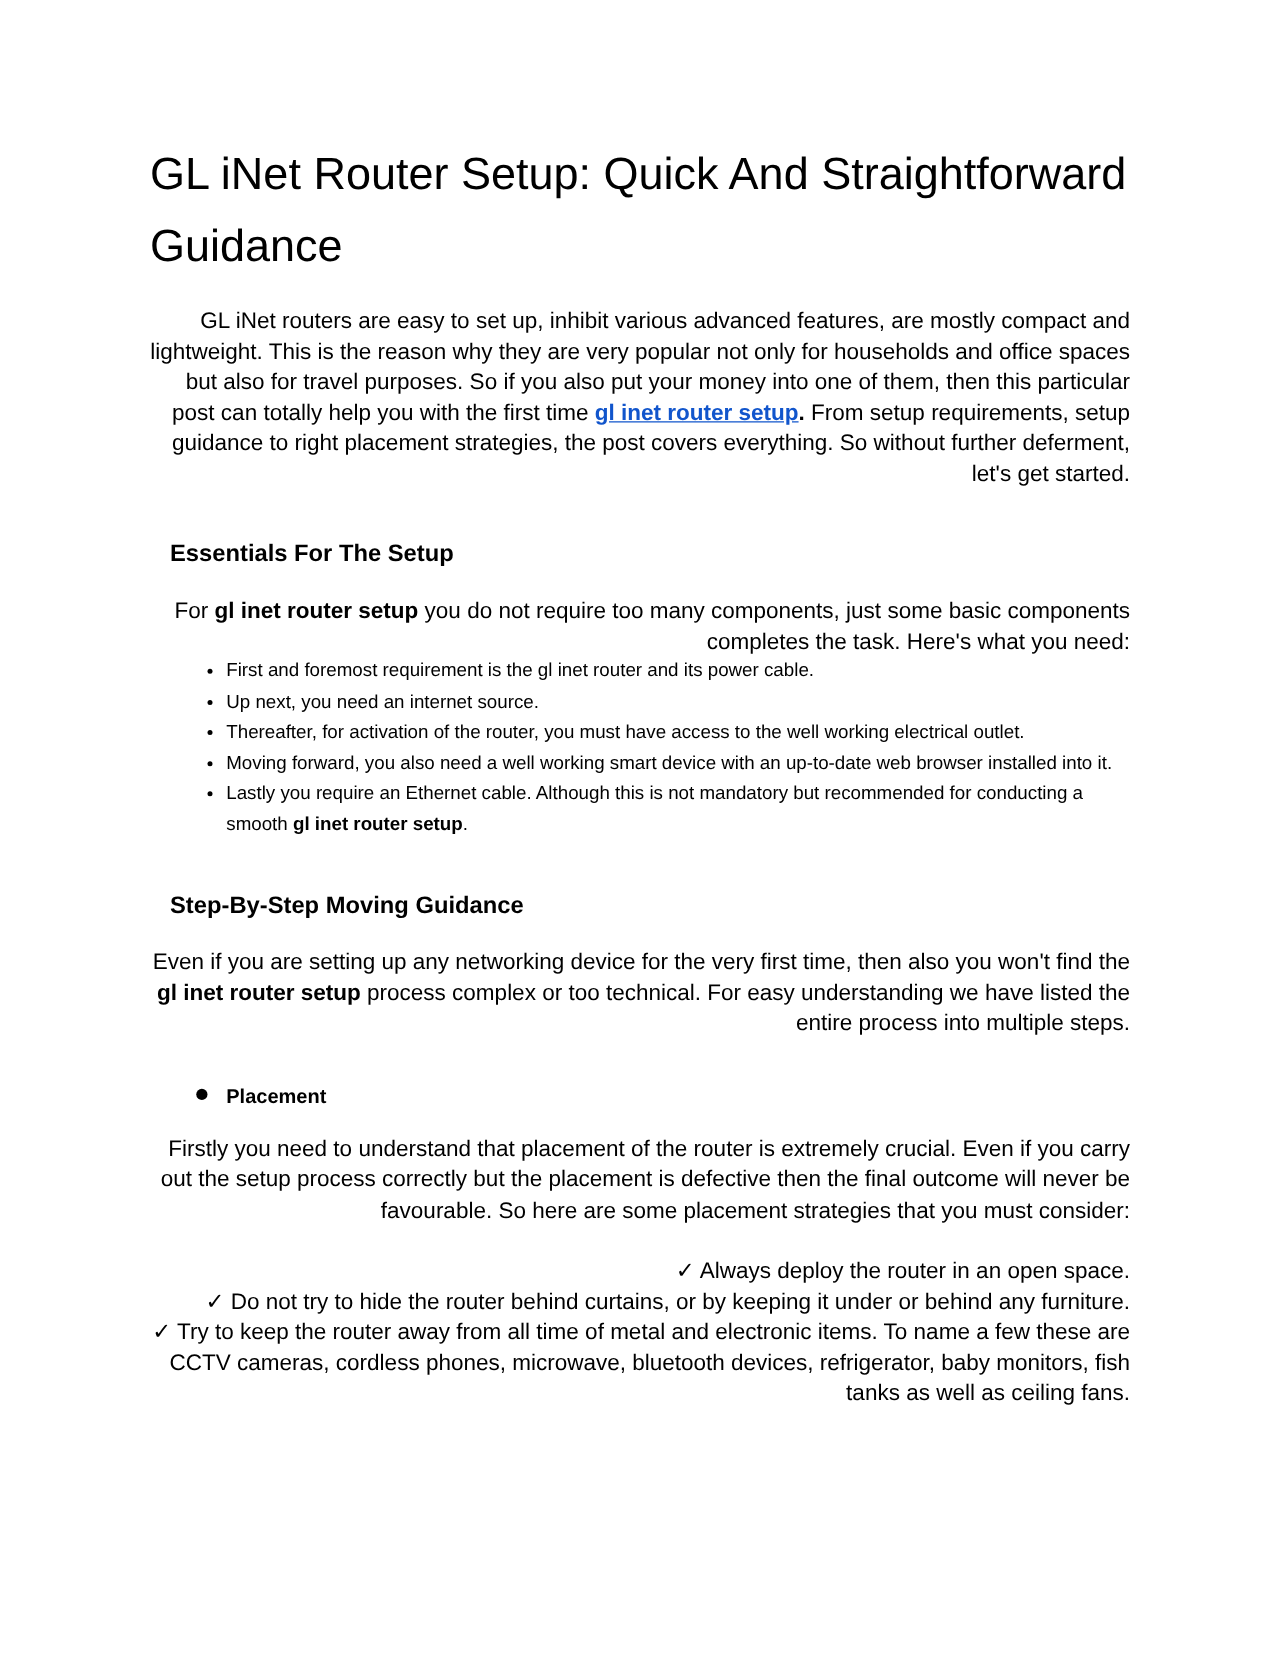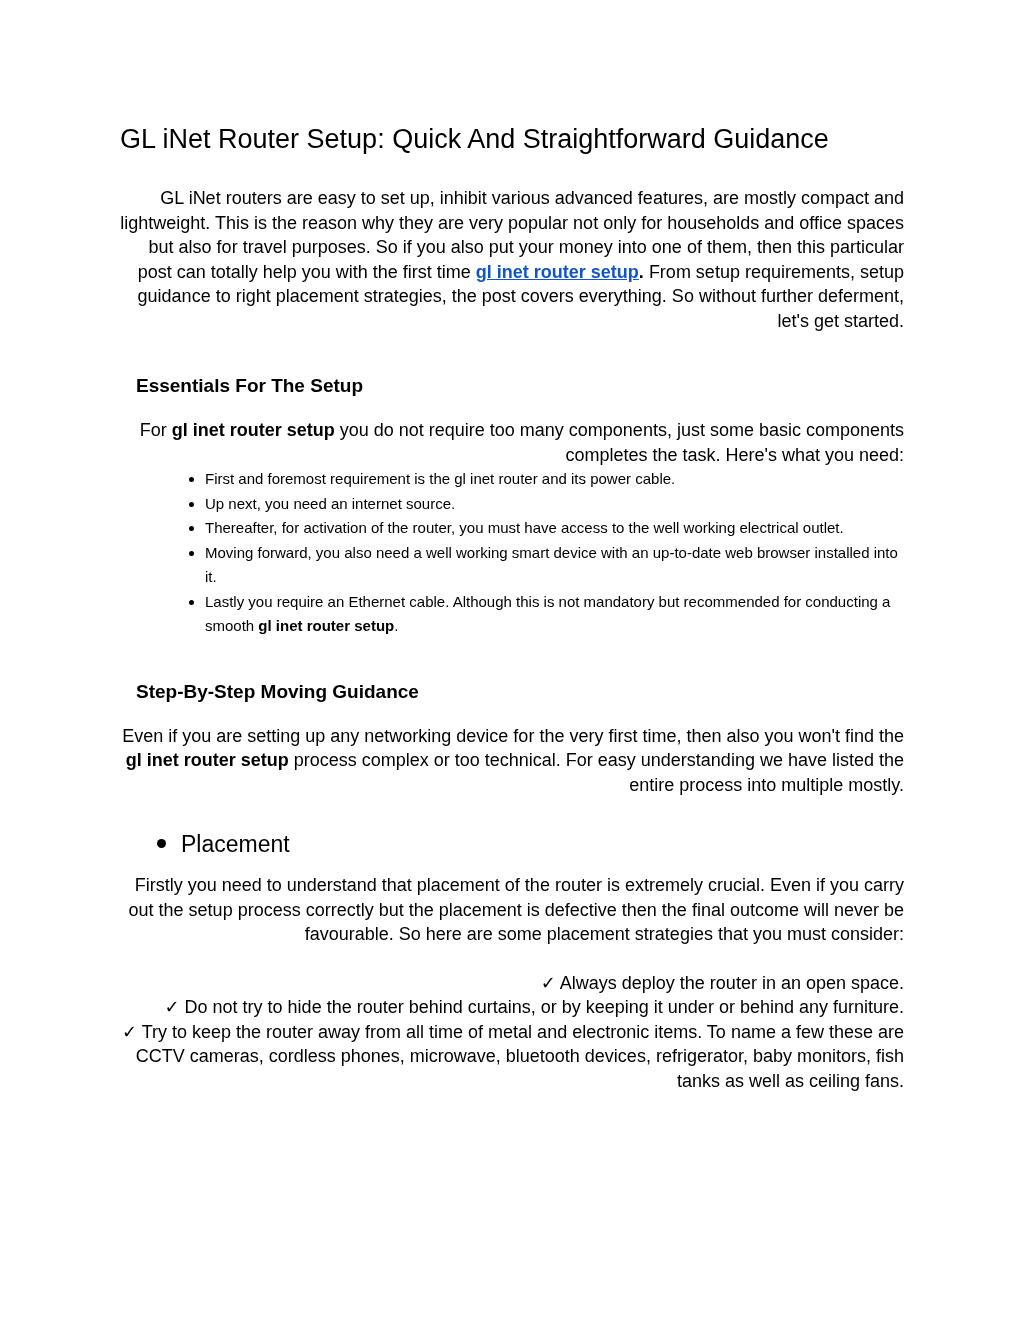--- a/index.html
+++ b/index.html
@@ -11,21 +11,21 @@
     width: 1024px;
     height: 1325px;
     background: #ffffff;
     box-sizing: border-box;
     padding: 110px 120px 0 120px;
     overflow: hidden;
     font-family: "Liberation Sans", sans-serif;
     color: #000000;
   }
   .doc-title {
-    font-size: 27px;
+    font-size: 36px;
     font-weight: 400;
     line-height: 58px;
     margin: 0 0 18px 0;
     letter-spacing: 0;
   }
   p.body-text {
     font-size: 18px;
     line-height: 24.5px;
     margin: 0;
     text-align: right;
@@ -38,27 +38,26 @@
   }
   ul.bullet-list {
     margin: 0;
     padding: 0 0 0 61px;
     list-style: disc outside;
   }
   ul.bullet-list li {
     font-size: 15px;
     line-height: 24.5px;
     padding-left: 0;
-    margin-left: 24px;
   }
   .sub-heading {
     margin: 34px 0 16px 0;
     padding-left: 37px;
-    font-size: 23px;
-    font-weight: 400;
+    font-size: 16px;
+    font-weight: 700;
     line-height: 26px;
   }
   .sub-heading .bullet-dot {
     display: inline-block;
     width: 9px;
     height: 9px;
     border-radius: 50%;
     background: #000000;
     margin-right: 15px;
     vertical-align: middle;
@@ -96,21 +95,21 @@
   <ul class="bullet-list">
     <li><span>First and foremost requirement is the gl inet router and its power cable.</span></li>
     <li><span>Up next, you need an internet source.</span></li>
     <li><span>Thereafter, for activation of the router, you must have access to the well working electrical outlet.</span></li>
     <li><span>Moving forward, you also need a well working smart device with an up-to-date web browser installed into it.</span></li>
     <li><span>Lastly you require an Ethernet cable. Although this is not mandatory but recommended for conducting a smooth </span><span class="seg-bold">gl inet router setup</span><span>.</span></li>
   </ul>
 
   <h2 class="section-heading">Step-By-Step Moving Guidance</h2>
 
-  <p class="body-text"><span>Even if you are setting up any networking device for the very first time, then also you won't find the </span><span class="seg-bold">gl inet router setup</span><span> process complex or too technical. For easy understanding we have listed the entire process into multiple mostly.</span></p>
+  <p class="body-text"><span>Even if you are setting up any networking device for the very first time, then also you won't find the </span><span class="seg-bold">gl inet router setup</span><span> process complex or too technical. For easy understanding we have listed the entire process into multiple steps.</span></p>
 
   <div class="sub-heading">
     <span class="bullet-dot"></span><span>Placement</span>
   </div>
 
   <p class="body-text"><span>Firstly you need to understand that placement of the router is extremely crucial. Even if you carry out the setup process correctly but the placement is defective then the final outcome will never be favourable. So here are some placement strategies that you must consider:</span></p>
 
   <div class="checklist">
     <p class="body-text"><span class="seg-check">✓ </span><span>Always deploy the router in an open space.</span></p>
     <p class="body-text"><span class="seg-check">✓ </span><span>Do not try to hide the router behind curtains, or by keeping it under or behind any furniture.</span></p>

